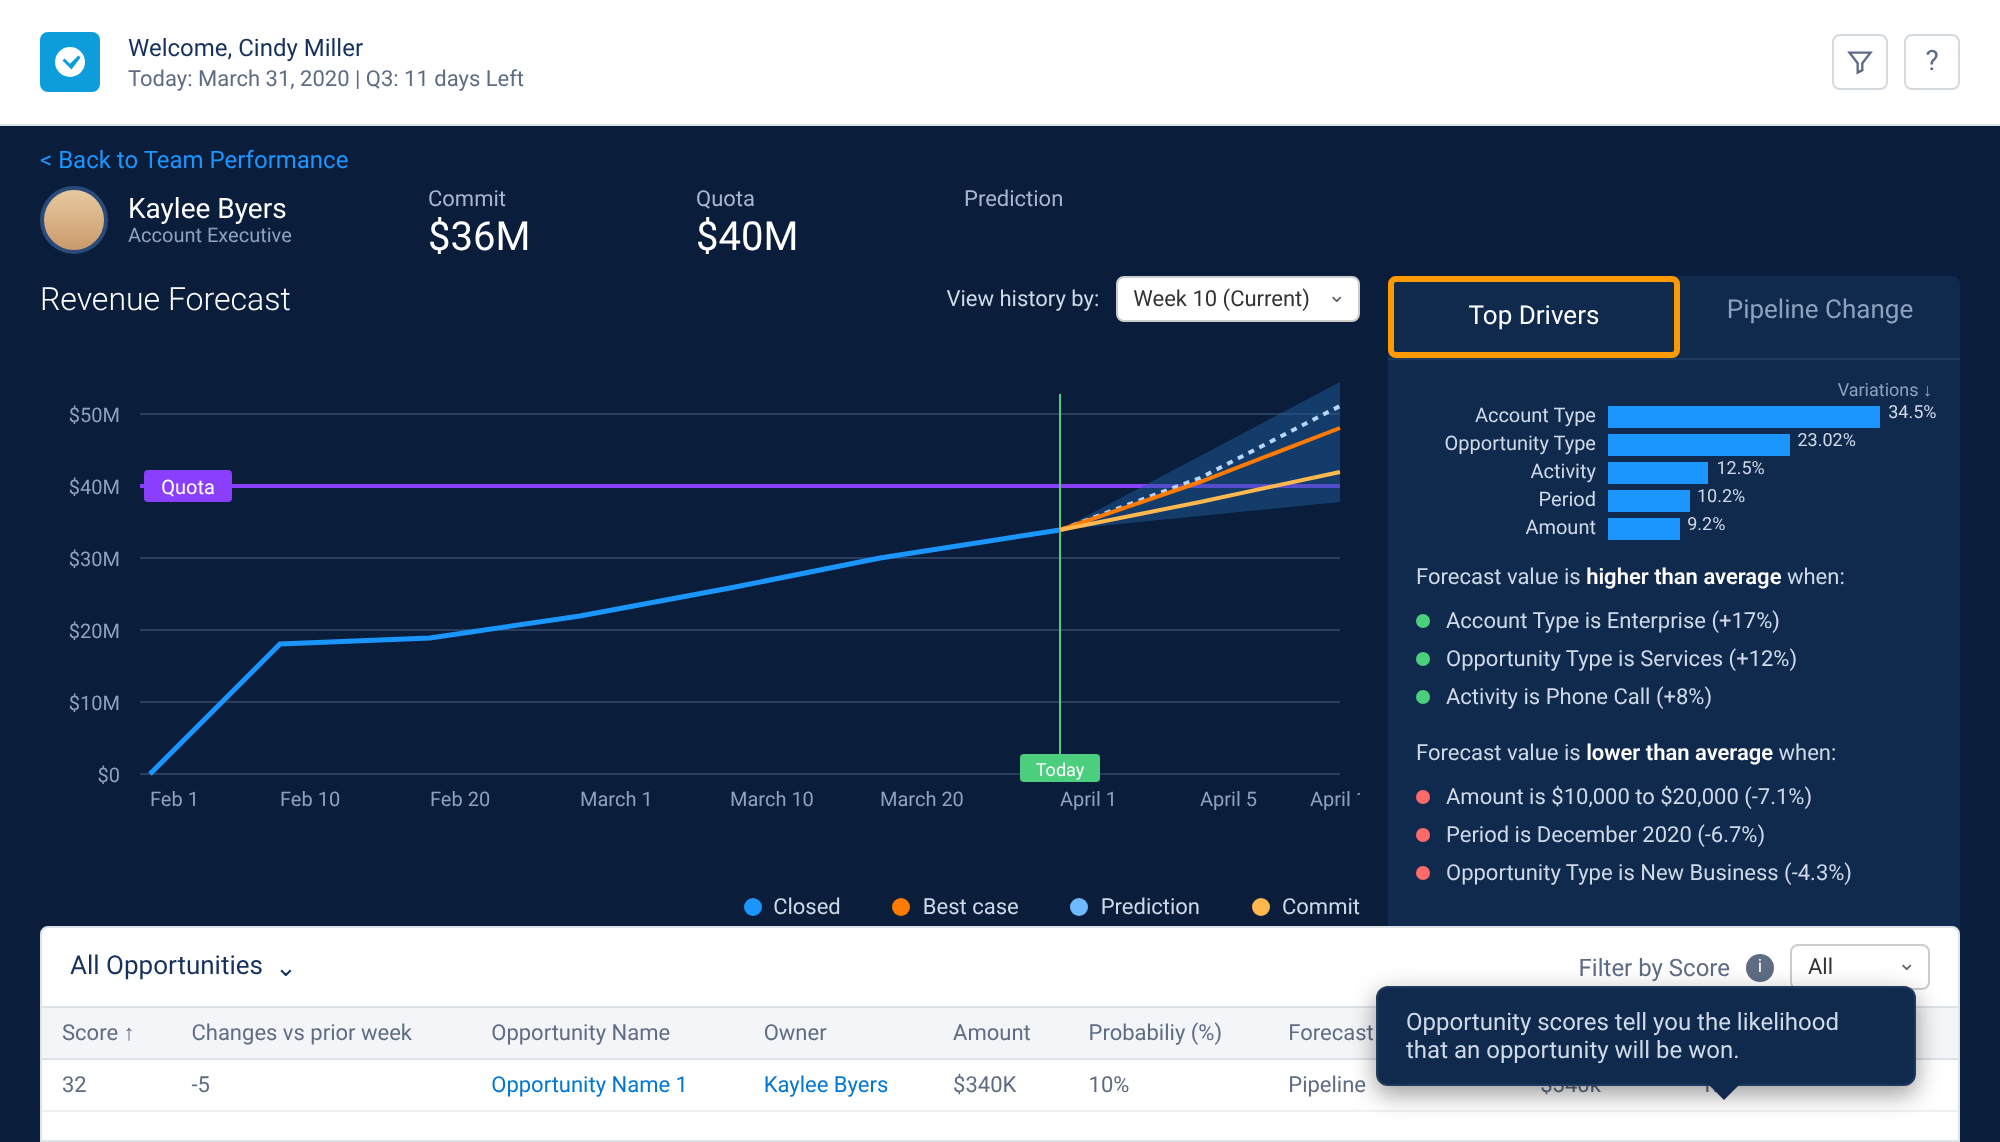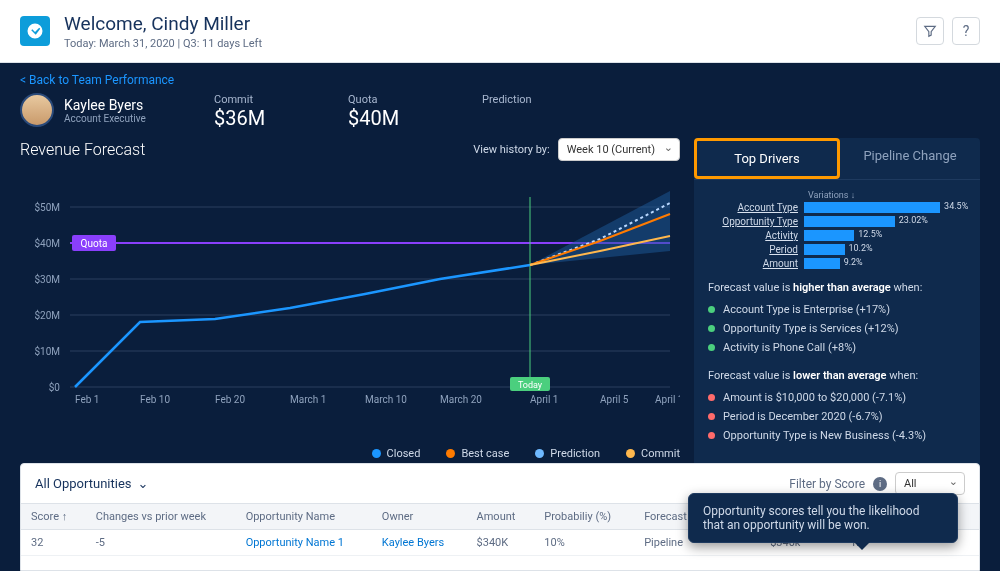--- a/index.html
+++ b/index.html
@@ -1,20 +1,20 @@
 <!DOCTYPE html>
 <html><head>
 <meta charset="utf-8">
 <style>
 * { box-sizing: border-box; margin: 0; padding: 0; }
 body { font-family: -apple-system, "Segoe UI", Roboto, Arial, sans-serif; background: #fff; width: 1000px; height: 571px; overflow: hidden; font-size: 12px; color: #16325c; }
 .header { height: 63px; background: #fff; border-bottom: 1px solid #dde2e8; display: flex; align-items: center; padding: 0 20px; gap: 14px; position: relative; }
 .app-icon { width: 30px; height: 30px; background: #0d9dda; border-radius: 4px; display: flex; align-items: center; justify-content: center; }
 .app-icon svg { width: 18px; height: 18px; fill: #fff; }
-.header-text h1 { font-size: 19px; font-weight: 400; color: #16325c; }
+.header-text h1 { font-size: 12px; font-weight: 400; color: #16325c; }
 .header-text .sub { font-size: 11px; color: #5e6c84; margin-top: 2px; }
 .header-actions { position: absolute; right: 20px; display: flex; gap: 8px; }
 .icon-btn { width: 28px; height: 28px; border: 1px solid #d4d9de; border-radius: 4px; background: #fff; display: flex; align-items: center; justify-content: center; color: #5e6c84; cursor: pointer; font-size: 14px; }
 .main { background: #0a1e3c; height: 508px; padding: 10px 20px 0 20px; color: #d9e2ef; position: relative; }
 .back-link { color: #1b96ff; font-size: 12px; cursor: pointer; margin-bottom: 6px; display: inline-block; }
 .top-row { display: flex; gap: 24px; align-items: flex-start; }
 .person { display: flex; gap: 10px; align-items: center; width: 170px; }
 .avatar { width: 34px; height: 34px; border-radius: 50%; background: linear-gradient(#e8c9a0,#c99a6b); border: 2px solid #2a4a7a; }
 .person .name { font-size: 14px; color: #fff; }
 .person .role { font-size: 10px; color: #8fa2bd; }
@@ -38,22 +38,22 @@
 .quota-text { fill: #fff; font-size: 10px; }
 .today-pill { fill: #4bcf7e; }
 .legend { display: flex; gap: 26px; justify-content: flex-end; margin-top: 20px; font-size: 11px; color: #cfd9e8; }
 .legend span { display: flex; align-items: center; gap: 6px; }
 .dot { width: 9px; height: 9px; border-radius: 50%; display: inline-block; }
 .side-panel { flex: 1; background: #0f2a4d; border-radius: 4px; padding: 0; position: relative; min-height: 360px; }
 .side-tabs { display: flex; border-bottom: 1px solid #1e3a5f; }
 .side-tab { flex: 1; text-align: center; padding: 10px 16px; font-size: 13px; color: #8fa2bd; cursor: pointer; }
 .side-tab.active { color: #fff; border: 3px solid #ff9900; border-radius: 4px; }
 .drivers { padding: 10px 14px; }
-.var-head { font-size: 9px; color: #8fa2bd; text-align: left; margin-left: 100px; margin-bottom: 2px; }
-.driver-row { display: flex; align-items: flex-start; gap: 6px; font-size: 10px; margin-bottom: 3px; text-decoration: underline; }
+.var-head { font-size: 9px; color: #8fa2bd; text-align: right; margin-left: 100px; margin-bottom: 2px; }
+.driver-row { display: flex; align-items: flex-start; gap: 6px; font-size: 10px; margin-bottom: 3px; }
 .driver-row .dl { width: 90px; text-align: right; color: #cfd9e8; }
 .driver-row .bar-bg { flex: 1; height: 11px; position: relative; }
 .driver-row .bar { height: 11px; background: #1b96ff; position: absolute; left: 0; }
 .driver-row .pct { color: #cfd9e8; font-size: 9px; position: absolute; top: -1px; }
 .insight-h { font-size: 11px; color: #cfd9e8; margin: 12px 0 6px; }
 .insight-h b { color: #fff; font-weight: 600; }
 .bullet-list { list-style: none; }
 .bullet-list li { font-size: 11px; color: #cfd9e8; padding: 3px 0; display: flex; gap: 8px; align-items: center; }
 .bdot { width: 7px; height: 7px; border-radius: 50%; flex-shrink: 0; }
 .view-insights { text-align: right; color: #1b96ff; font-size: 11px; padding: 6px 14px 10px; cursor: pointer; }

